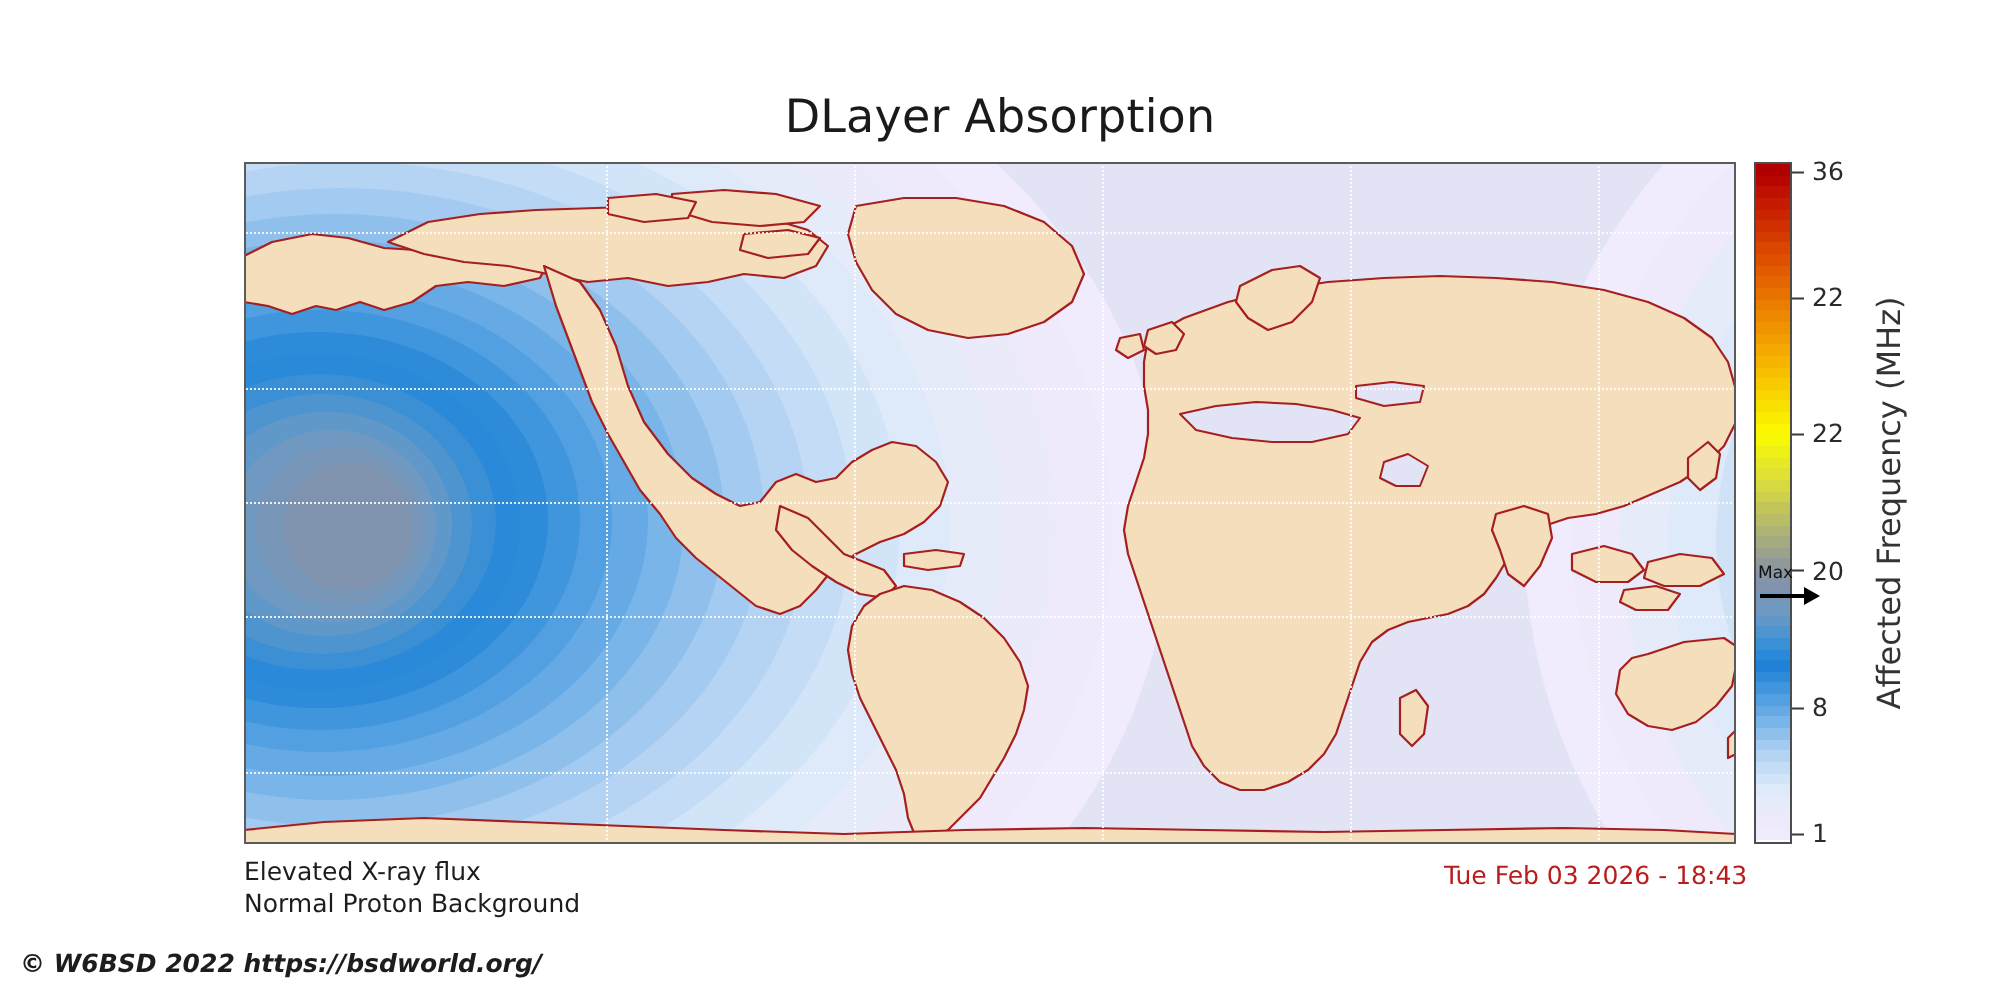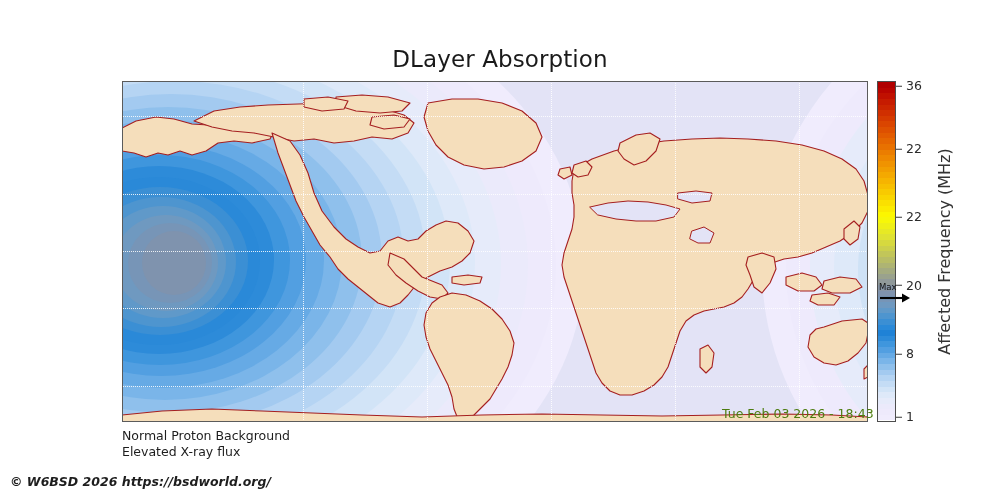--- a/index.html
+++ b/index.html
@@ -53,21 +53,21 @@
     transform-origin:0 0;transform:rotate(-90deg) translate(-341px,0);
     text-align:center;font-size:16px;color:#333;
     display:flex;align-items:center;justify-content:center;
   }
   .maxmark{position:absolute;left:879px;top:283px;width:34px;height:22px;}
   .maxmark .mtxt{font-size:8.5px;color:#111;line-height:1;display:block;}
   .maxmark svg{display:block;margin-top:1px;}
 
   
   .fnleft{position:absolute;left:122px;top:428px;font-size:12.5px;color:#1d1d1d;line-height:16px;}
-  .fnright{position:absolute;left:722px;top:406px;font-size:12.5px;color:#4d7c0f;}
+  .fnright{position:absolute;left:722px;top:430px;font-size:12.5px;color:#b91c1c;}
   .copyright{position:absolute;left:10px;top:474px;font-size:12.5px;color:#1d1d1d;
              font-style:italic;font-weight:bold;}
 </style>
 </head>
 <body>
 
 <div class="stage">
 
   <div class="title">DLayer Absorption</div>
 
@@ -293,19 +293,19 @@
 
   <div class="maxmark">
     <span class="mtxt">Max</span>
     <svg width="32" height="11" viewBox="0 0 32 11">
       <line x1="1" y1="5" x2="24" y2="5" stroke="#000" stroke-width="2.1"></line>
       <polygon points="23,0.5 31,5 23,9.5" fill="#000"></polygon>
     </svg>
   </div>
 
   <div class="fnleft">
+    <div>Elevated X-ray flux</div>
     <div>Normal Proton Background</div>
-    <div>Elevated X-ray flux</div>
   </div>
   <div class="fnright">Tue Feb 03 2026 - 18:43</div>
-  <div class="copyright">© W6BSD 2026 https://bsdworld.org/</div>
+  <div class="copyright">© W6BSD 2022 https://bsdworld.org/</div>
 
 </div>
 
 </body></html>

